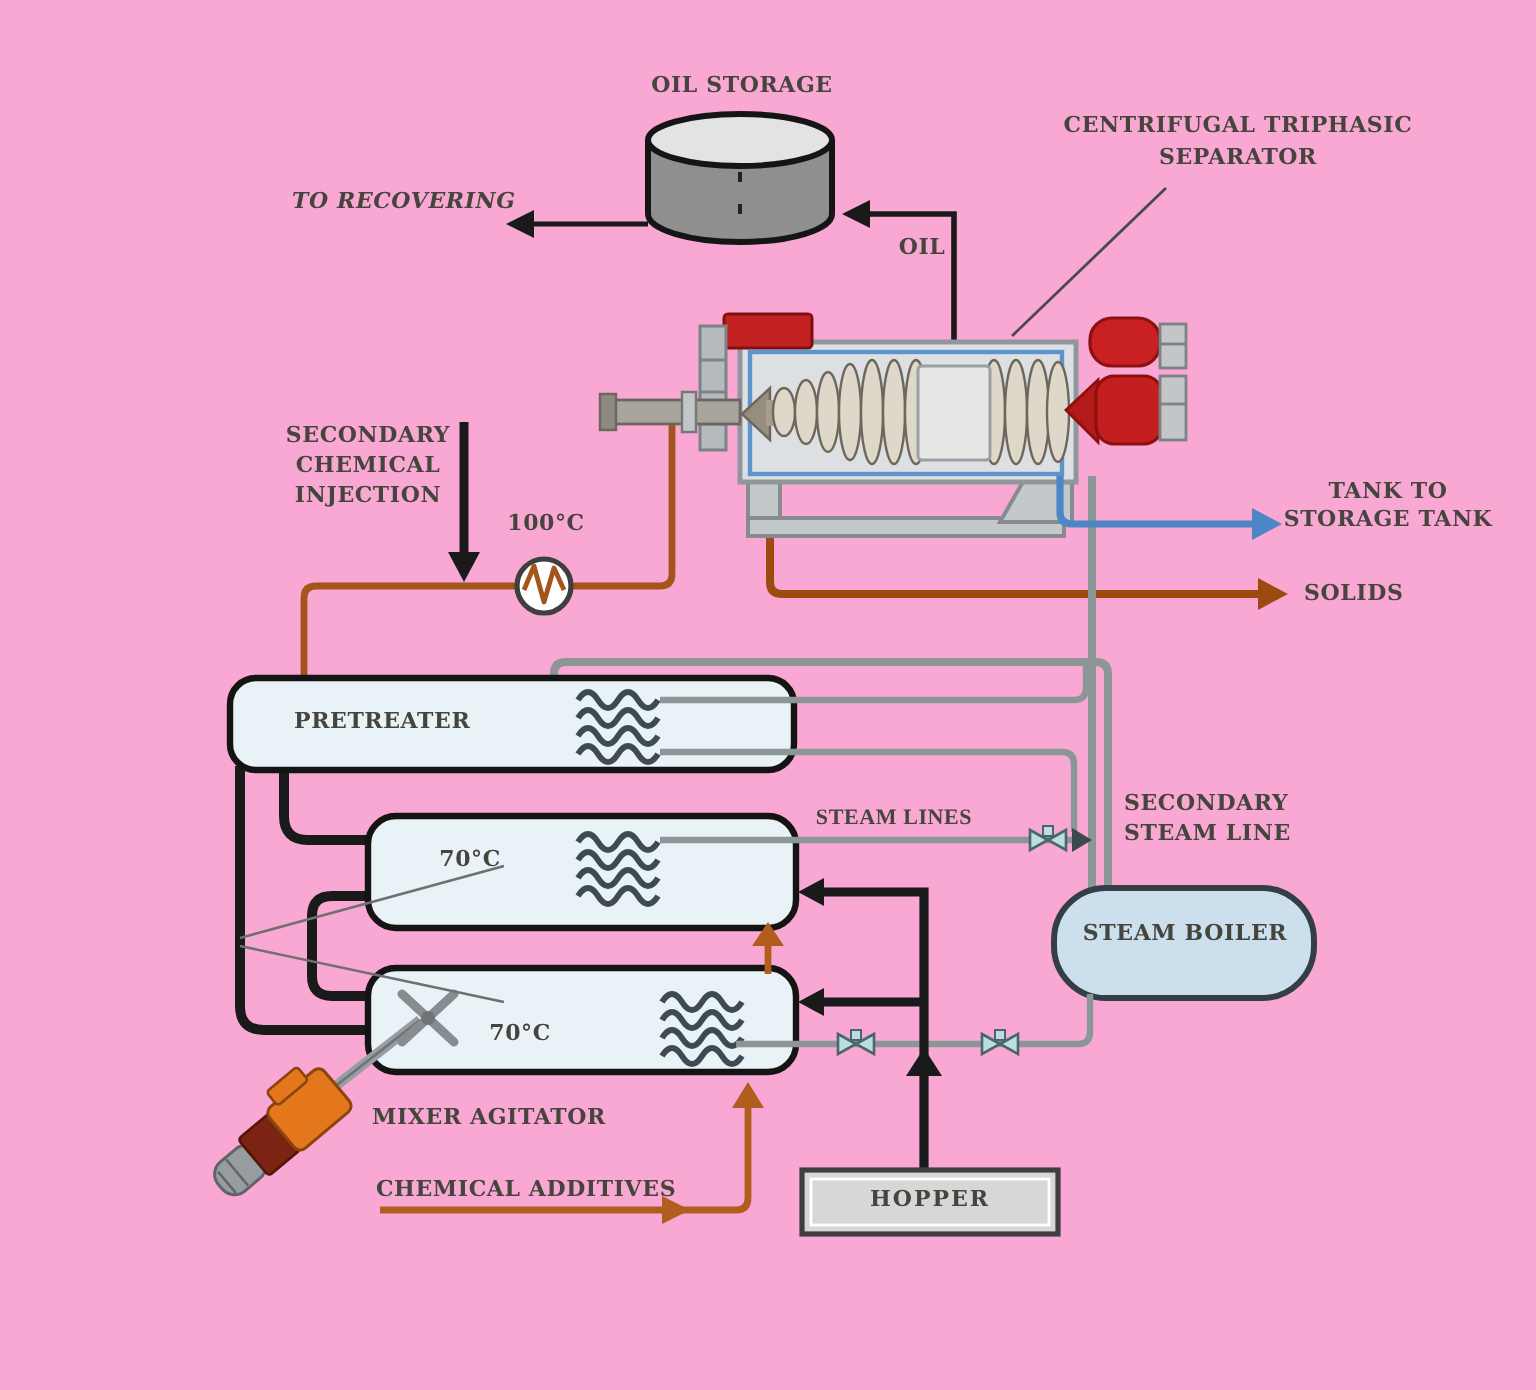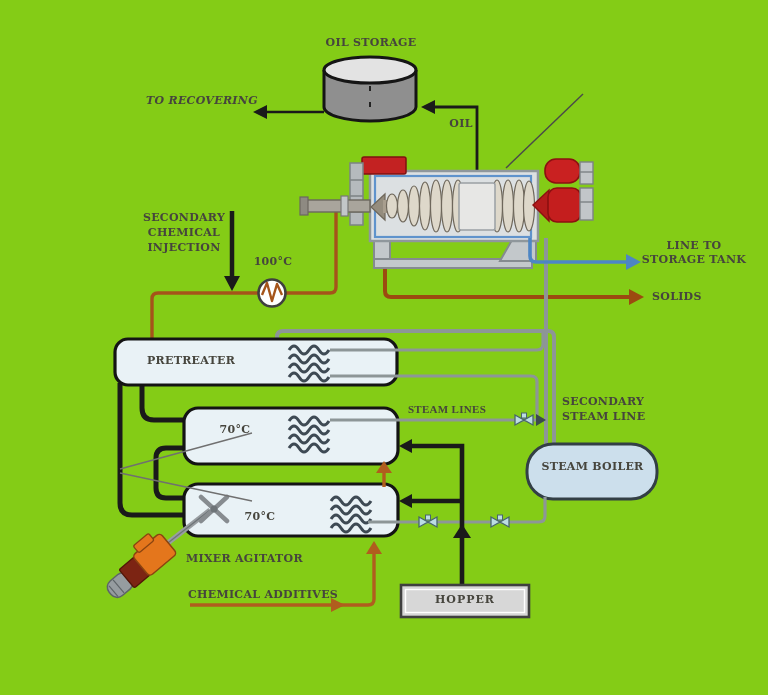--- a/index.html
+++ b/index.html
@@ -1,16 +1,16 @@
 <!DOCTYPE html>
 <html><head>
 <meta charset="utf-8">
 <style>
   html,body{margin:0;padding:0;background:#fff;}
-  #stage{position:relative;width:768px;height:695px;background:#84cc16;overflow:hidden;
+  #stage{position:relative;width:768px;height:695px;background:#f9a8d4;overflow:hidden;
          font-family:"DejaVu Serif","Liberation Serif",serif;}
   #pipes{position:absolute;left:0;top:0;}
   .lbl{position:absolute;font-weight:bold;font-size:11px;line-height:14px;
        color:#46453d;letter-spacing:.3px;white-space:nowrap;}
   .center{text-align:center;}
   .lh15{line-height:15px;}
   .lh16{line-height:16px;}
 </style>
 </head>
 <body>
@@ -201,31 +201,35 @@
     <line x1="120" y1="473" x2="252" y2="501"></line>
   </g>
 </svg>
 
 <div class="lbl center" style="left:325px;top:36px;width:92px;">OIL STORAGE</div>
 
 <div class="lbl" style="left:146px;top:94px;width:106px;font-style:italic;">TO RECOVERING</div>
 
 <div class="lbl center" style="left:440px;top:89px;width:42px;margin-top:28px;">OIL</div>
 
+<div class="lbl center lh16" style="left:530px;top:55px;width:178px;">
+  <div>CENTRIFUGAL TRIPHASIC</div>
+  <div>SEPARATOR</div>
+</div>
 
 <div class="lbl center lh15" style="left:140px;top:210px;width:88px;">
   <div>SECONDARY</div>
   <div>CHEMICAL</div>
   <div>INJECTION</div>
 </div>
 
 <div class="lbl center" style="left:248px;top:255px;width:50px;">100°C</div>
 
 <div class="lbl center" style="left:638px;top:239px;width:112px;">
-  <div>LINE TO</div>
+  <div>TANK TO</div>
   <div>STORAGE TANK</div>
 </div>
 
 <div class="lbl" style="left:652px;top:290px;">SOLIDS</div>
 
 <div class="lbl" style="left:147px;top:354px;">PRETREATER</div>
 
 <div class="lbl center" style="left:400px;top:402px;width:94px;font-family:Liberation Serif, serif;">STEAM LINES</div>
 
 <div class="lbl lh15" style="left:562px;top:394px;width:110px;">

